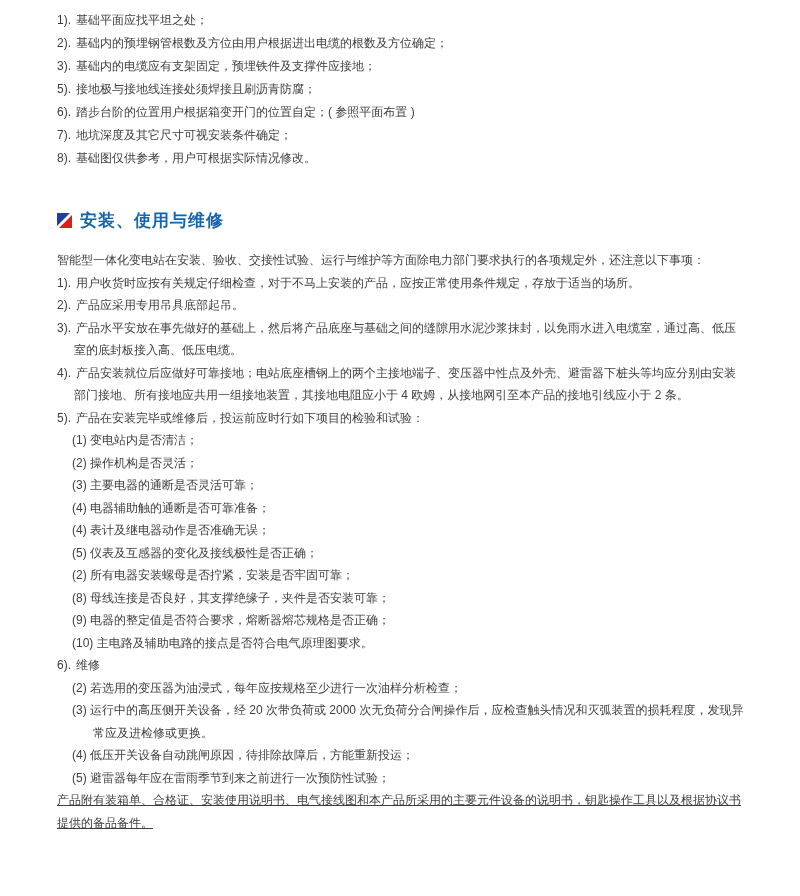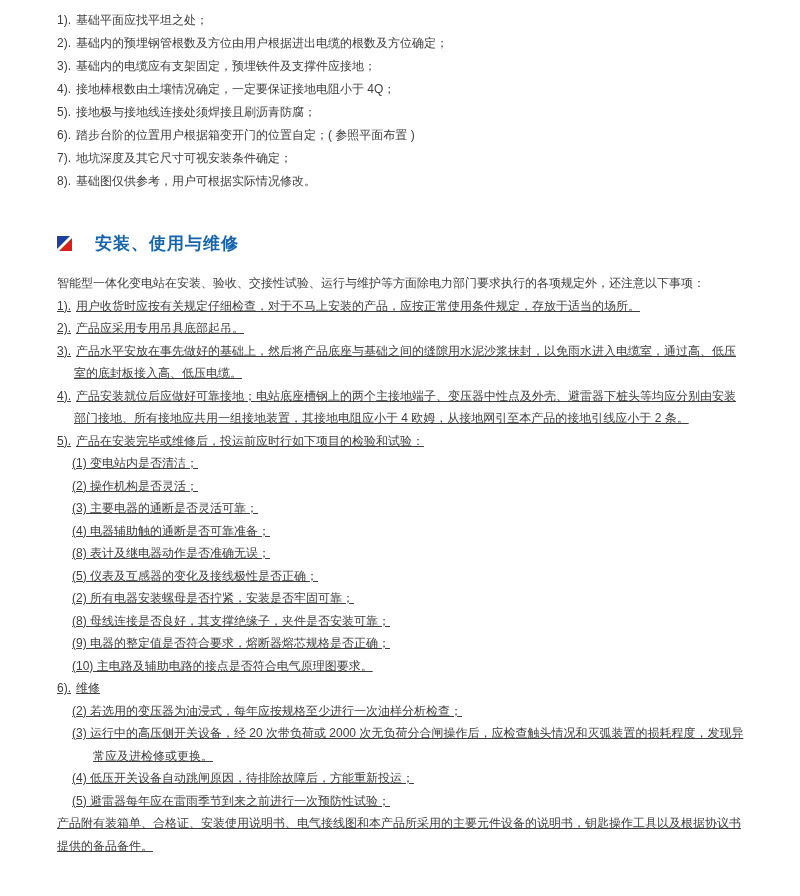--- a/index.html
+++ b/index.html
@@ -9,40 +9,39 @@
     font-family:"Liberation Sans","DejaVu Sans",sans-serif;
     color:#3e3e3e;
     -webkit-font-smoothing:antialiased;
   }
   .page { padding:9px 54px 0 57px; font-size:12px; }
 
   .foundation-list { line-height:23px; }
   .item { padding-left:17px; text-indent:-17px; }
   .num { margin-right:5px; }
 
-  .section-header { margin-top:39px; display:flex; align-items:center;gap:15px; }
+  .section-header { margin-top:39px; display:flex; align-items:center; }
   .hdr-icon { width:15px; height:15px; display:inline-block; margin-right:8px; flex:0 0 auto; }
   .hdr-icon svg { display:block; }
   .hdr-title { color:#1464ae; font-size:17px; font-weight:bold; letter-spacing:1px; }
 
   .intro { margin:17px 0 0 0; line-height:22.5px; }
-  .main-list { line-height:22.5px;text-decoration:underline; }
+  .main-list { line-height:22.5px; }
   .sub { margin-left:15px; padding-left:21px; text-indent:-21px; }
   .closing { margin:0; line-height:22.5px;text-decoration:underline; }
 </style>
 </head>
 <body>
 
 <div class="page">
 
   <div class="foundation-list">
     <div class="item"><span class="num">1).</span><span>基础平面应找平坦之处；</span></div>
     <div class="item"><span class="num">2).</span><span>基础内的预埋钢管根数及方位由用户根据进出电缆的根数及方位确定；</span></div>
     <div class="item"><span class="num">3).</span><span>基础内的电缆应有支架固定，预埋铁件及支撑件应接地；</span></div>
-    <div class="item"><span class="num">4).</span><span>接地棒根数由土壤情况确定，一定要保证接地电阻小于 4Q；</span></div>
     <div class="item"><span class="num">5).</span><span>接地极与接地线连接处须焊接且刷沥青防腐；</span></div>
     <div class="item"><span class="num">6).</span><span>踏步台阶的位置用户根据箱变开门的位置自定；( 参照平面布置 )</span></div>
     <div class="item"><span class="num">7).</span><span>地坑深度及其它尺寸可视安装条件确定；</span></div>
     <div class="item"><span class="num">8).</span><span>基础图仅供参考，用户可根据实际情况修改。</span></div>
   </div>
 
   <div class="section-header">
     <span class="hdr-icon">
       <svg width="15" height="15" viewBox="0 0 15 15" xmlns="http://www.w3.org/2000/svg">
         <polygon points="0,0 13,0 0,13" fill="#1e3f9e"></polygon>
@@ -58,21 +57,21 @@
     <div class="item"><span class="num">1).</span><span>用户收货时应按有关规定仔细检查，对于不马上安装的产品，应按正常使用条件规定，存放于适当的场所。</span></div>
     <div class="item"><span class="num">2).</span><span>产品应采用专用吊具底部起吊。</span></div>
     <div class="item"><span class="num">3).</span><span>产品水平安放在事先做好的基础上，然后将产品底座与基础之间的缝隙用水泥沙浆抹封，以免雨水进入电缆室，通过高、低压室的底封板接入高、低压电缆。</span></div>
     <div class="item"><span class="num">4).</span><span>产品安装就位后应做好可靠接地；电站底座槽钢上的两个主接地端子、变压器中性点及外壳、避雷器下桩头等均应分别由安装部门接地、所有接地应共用一组接地装置，其接地电阻应小于 4 欧姆，从接地网引至本产品的接地引线应小于 2 条。</span></div>
 
     <div class="item"><span class="num">5).</span><span>产品在安装完毕或维修后，投运前应时行如下项目的检验和试验：</span></div>
     <div class="sub">(1) 变电站内是否清洁；</div>
     <div class="sub">(2) 操作机构是否灵活；</div>
     <div class="sub">(3) 主要电器的通断是否灵活可靠；</div>
     <div class="sub">(4) 电器辅助触的通断是否可靠准备；</div>
-    <div class="sub">(8) 表计及继电器动作是否准确无误；</div>
+    <div class="sub">(4) 表计及继电器动作是否准确无误；</div>
     <div class="sub">(5) 仪表及互感器的变化及接线极性是否正确；</div>
     <div class="sub">(2) 所有电器安装螺母是否拧紧，安装是否牢固可靠；</div>
     <div class="sub">(8) 母线连接是否良好，其支撑绝缘子，夹件是否安装可靠；</div>
     <div class="sub">(9) 电器的整定值是否符合要求，熔断器熔芯规格是否正确；</div>
     <div class="sub">(10) 主电路及辅助电路的接点是否符合电气原理图要求。</div>
 
     <div class="item"><span class="num">6).</span><span>维修</span></div>
     <div class="sub">(2) 若选用的变压器为油浸式，每年应按规格至少进行一次油样分析检查；</div>
     <div class="sub">(3) 运行中的高压侧开关设备，经 20 次带负荷或 2000 次无负荷分合闸操作后，应检查触头情况和灭弧装置的损耗程度，发现异常应及进检修或更换。</div>
     <div class="sub">(4) 低压开关设备自动跳闸原因，待排除故障后，方能重新投运；</div>

